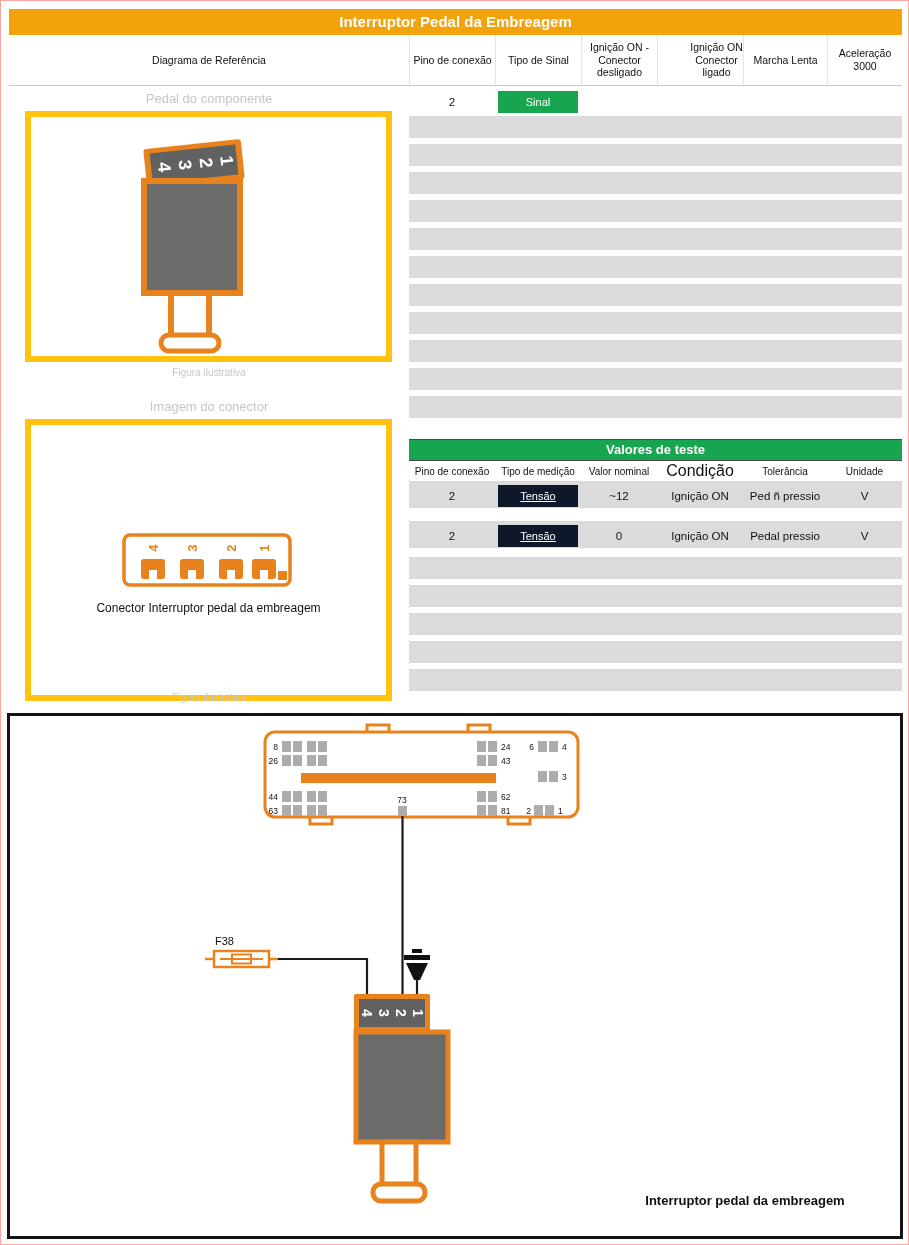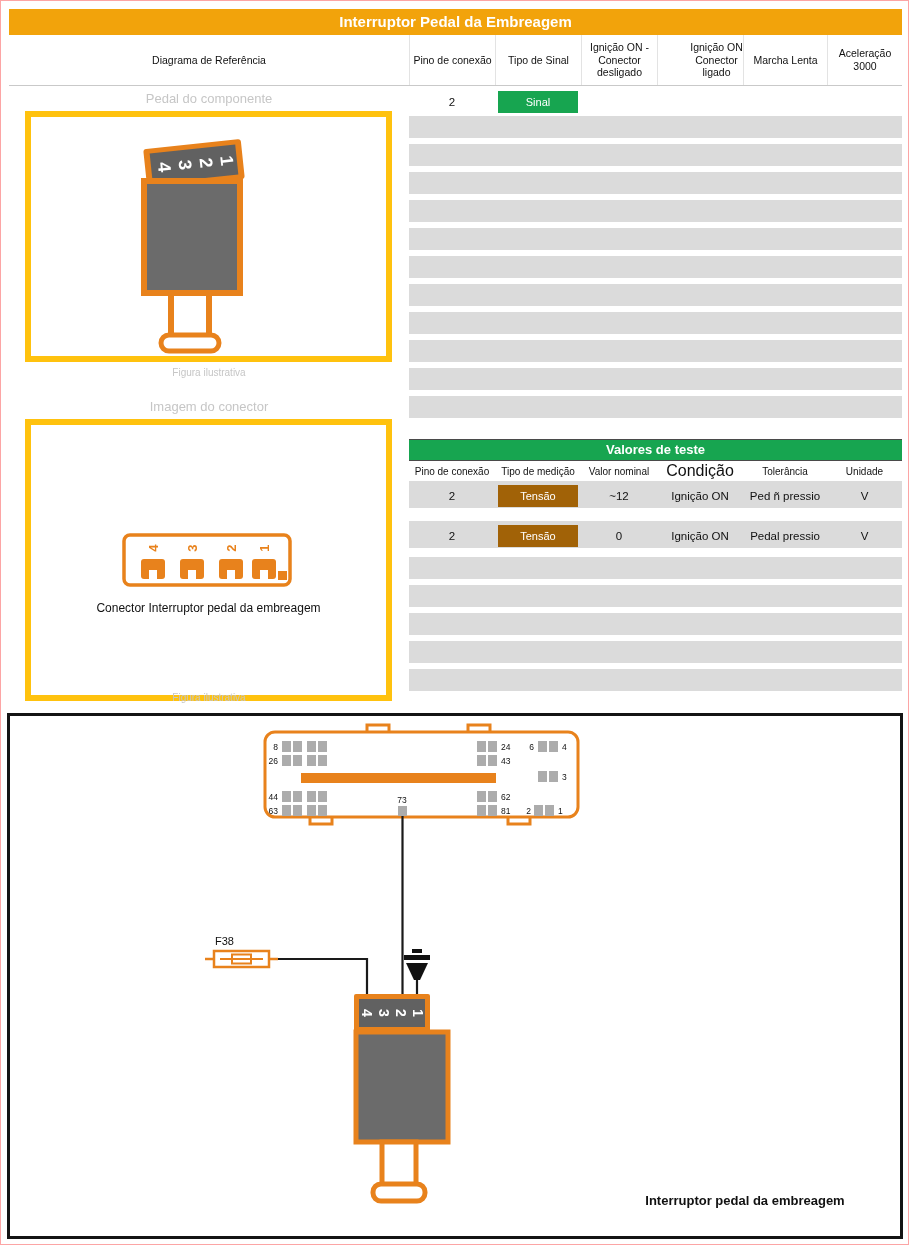--- a/index.html
+++ b/index.html
@@ -28,21 +28,21 @@
   .conn-name { position: absolute; top: 176px; left: 0; right: 0; text-align: center;
     font-size: 12px; color: #111; }
 
   .right-area { position: absolute; left: 408px; top: 86px; width: 493px; }
   .grid6 { display: grid; grid-template-columns: 86px 86px 76px 86px 84px 75px; align-items: center; }
   .cell { text-align: center; font-size: 11.5px; color: #111; }
   .signal-row { height: 26px; margin-bottom: 3px; background: #fff; }
   .badge { display: block; width: 80px; height: 22px; line-height: 22px; margin: 4px auto;
     color: #fff; font-size: 11px; }
   .badge.green { background: #17A550; }
-  .badge.slate { background: #a16207; }
+  .badge.slate { background: #0f172a; text-decoration: underline; }
   .stripe { height: 22px; background: #DBDBDB; margin-bottom: 6px; }
   #stripes-bottom { margin-top: 9px; }
   .test-title { margin-top: 21px; height: 22px; background: #17A550; color: #fff;
     font-weight: bold; font-size: 13px; text-align: center; line-height: 20px;
     border-top: 1px solid #4a4a4a; border-bottom: 1px solid #4a4a4a; }
   .test-head { height: 20px; font-size: 10px; background: #fff; }
   .test-row { height: 27px; background: #DBDBDB; }
   .row-spacer { height: 13px; background: #fff; }
 
   .diagram-box { position: absolute; left: 6px; top: 712px; width: 896px; height: 526px;

